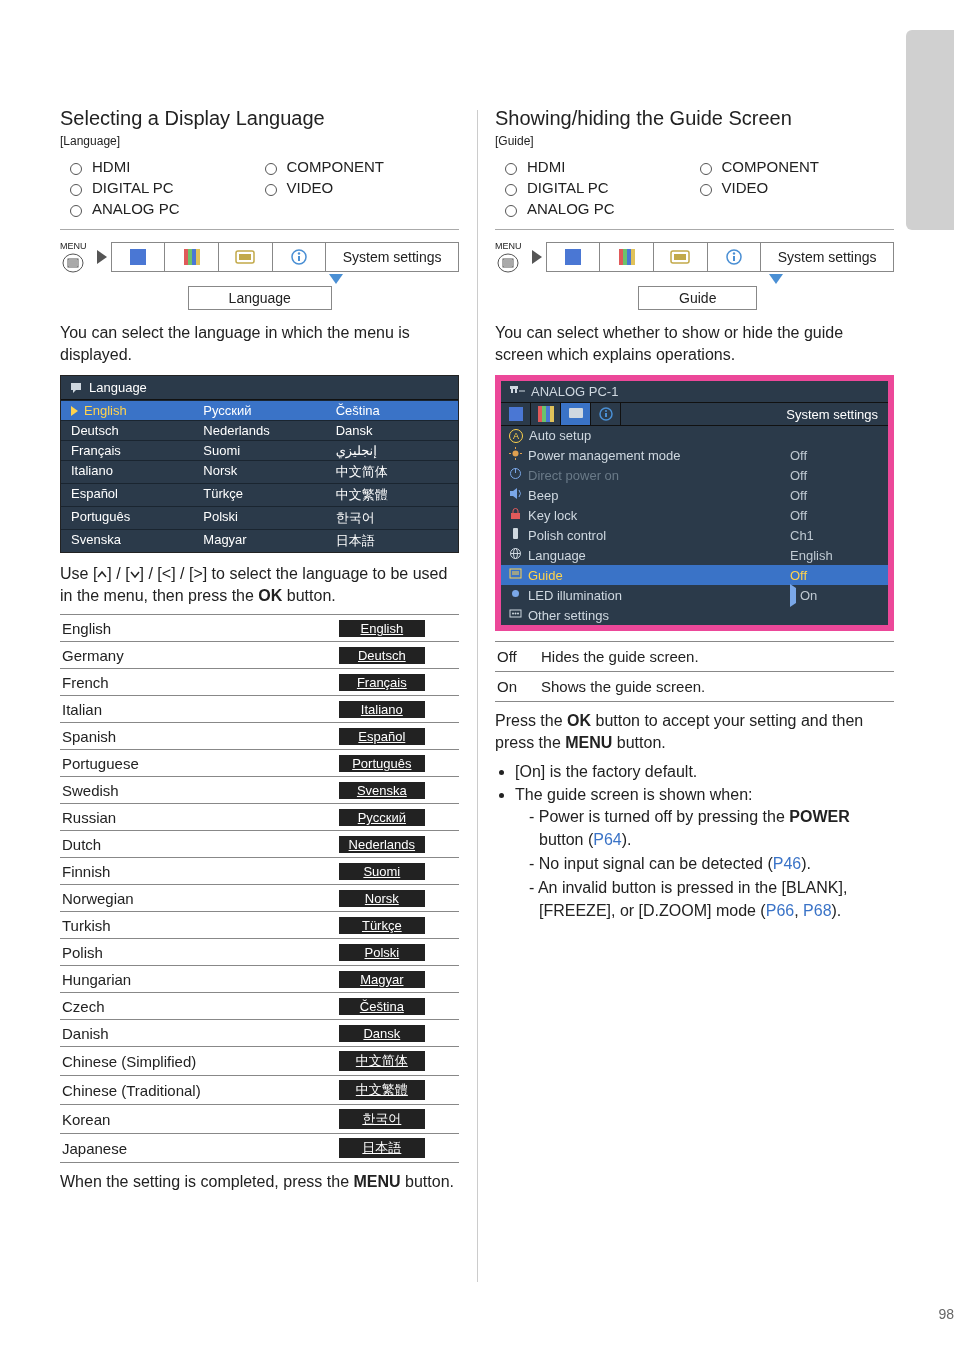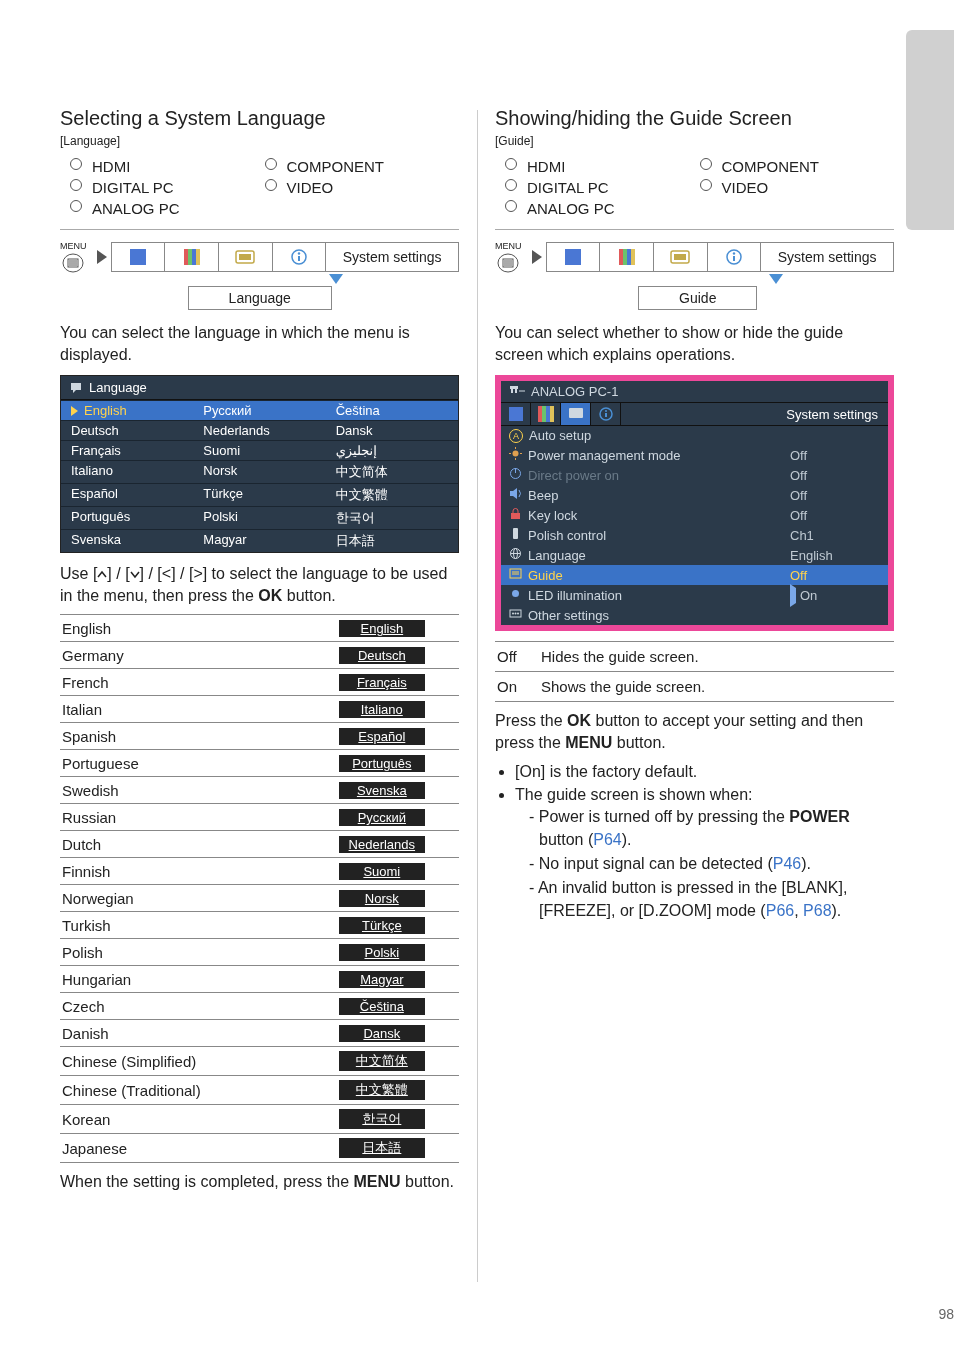--- a/index.html
+++ b/index.html
@@ -7,21 +7,21 @@
 .page-frame{width:954px;height:1352px;padding:48px 60px 40px 60px;position:relative}
 .gray-tab{position:absolute;right:0;top:30px;width:48px;height:200px;background:#d0d0d0;border-radius:6px 0 0 6px}
 .header-bar{color:#fff;font-size:15px;font-weight:bold;padding:10px 14px;margin-bottom:22px}
 .header-bar span{color:#fff}
 .cols{display:flex;gap:36px}
 .col{flex:1;min-width:0}
 h2.sec-title{font-size:20px;font-weight:normal;margin-bottom:4px}
 .bracket-label{font-size:12px;margin-bottom:10px}
 .signal-row{display:flex;justify-content:space-between;margin-left:10px}
 .signal-col{flex:0 0 50%}
-.sig-item{display:flex;align-items:flex-start;gap:10px;margin-bottom:4px;font-size:15px}
+.sig-item{display:flex;align-items:flex-end;gap:10px;margin-bottom:4px;font-size:15px}
 .sig-circle{width:12px;height:12px;border:1px solid #555;border-radius:50%}
 .divider{height:1px;background:#aaa;margin:8px 0 12px 0}
 .bc-wrap{display:flex;align-items:flex-start;gap:6px;margin-bottom:12px}
 .bc-menu-icon{display:flex;flex-direction:column;align-items:center;font-size:9px;line-height:1;gap:2px}
 .bc-menu-icon svg{width:22px;height:20px}
 .bc-grid{flex:1}
 .bc-top{display:flex;align-items:stretch;height:30px}
 .bc-arrow{display:flex;align-items:center;padding:0 4px}
 .bc-arrow svg{width:10px;height:14px}
 .bc-cells{display:flex;flex:1;border:1px solid #888}
@@ -93,21 +93,21 @@
 
   <div class="header-bar">
     <span>Setting Various Function</span>
   </div>
 
   <div class="center-rule"></div>
 
   <div class="cols">
 
     <div class="col">
-      <h2 class="sec-title">Selecting a System Language</h2>
+      <h2 class="sec-title">Selecting a Display Language</h2>
       <div class="bracket-label">[Language]</div>
 
       <div class="signal-row">
         <div class="signal-col">
           <div class="sig-item">
               <span class="sig-circle"></span>
               <span>HDMI</span>
             </div>
           <div class="sig-item">
               <span class="sig-circle"></span>

